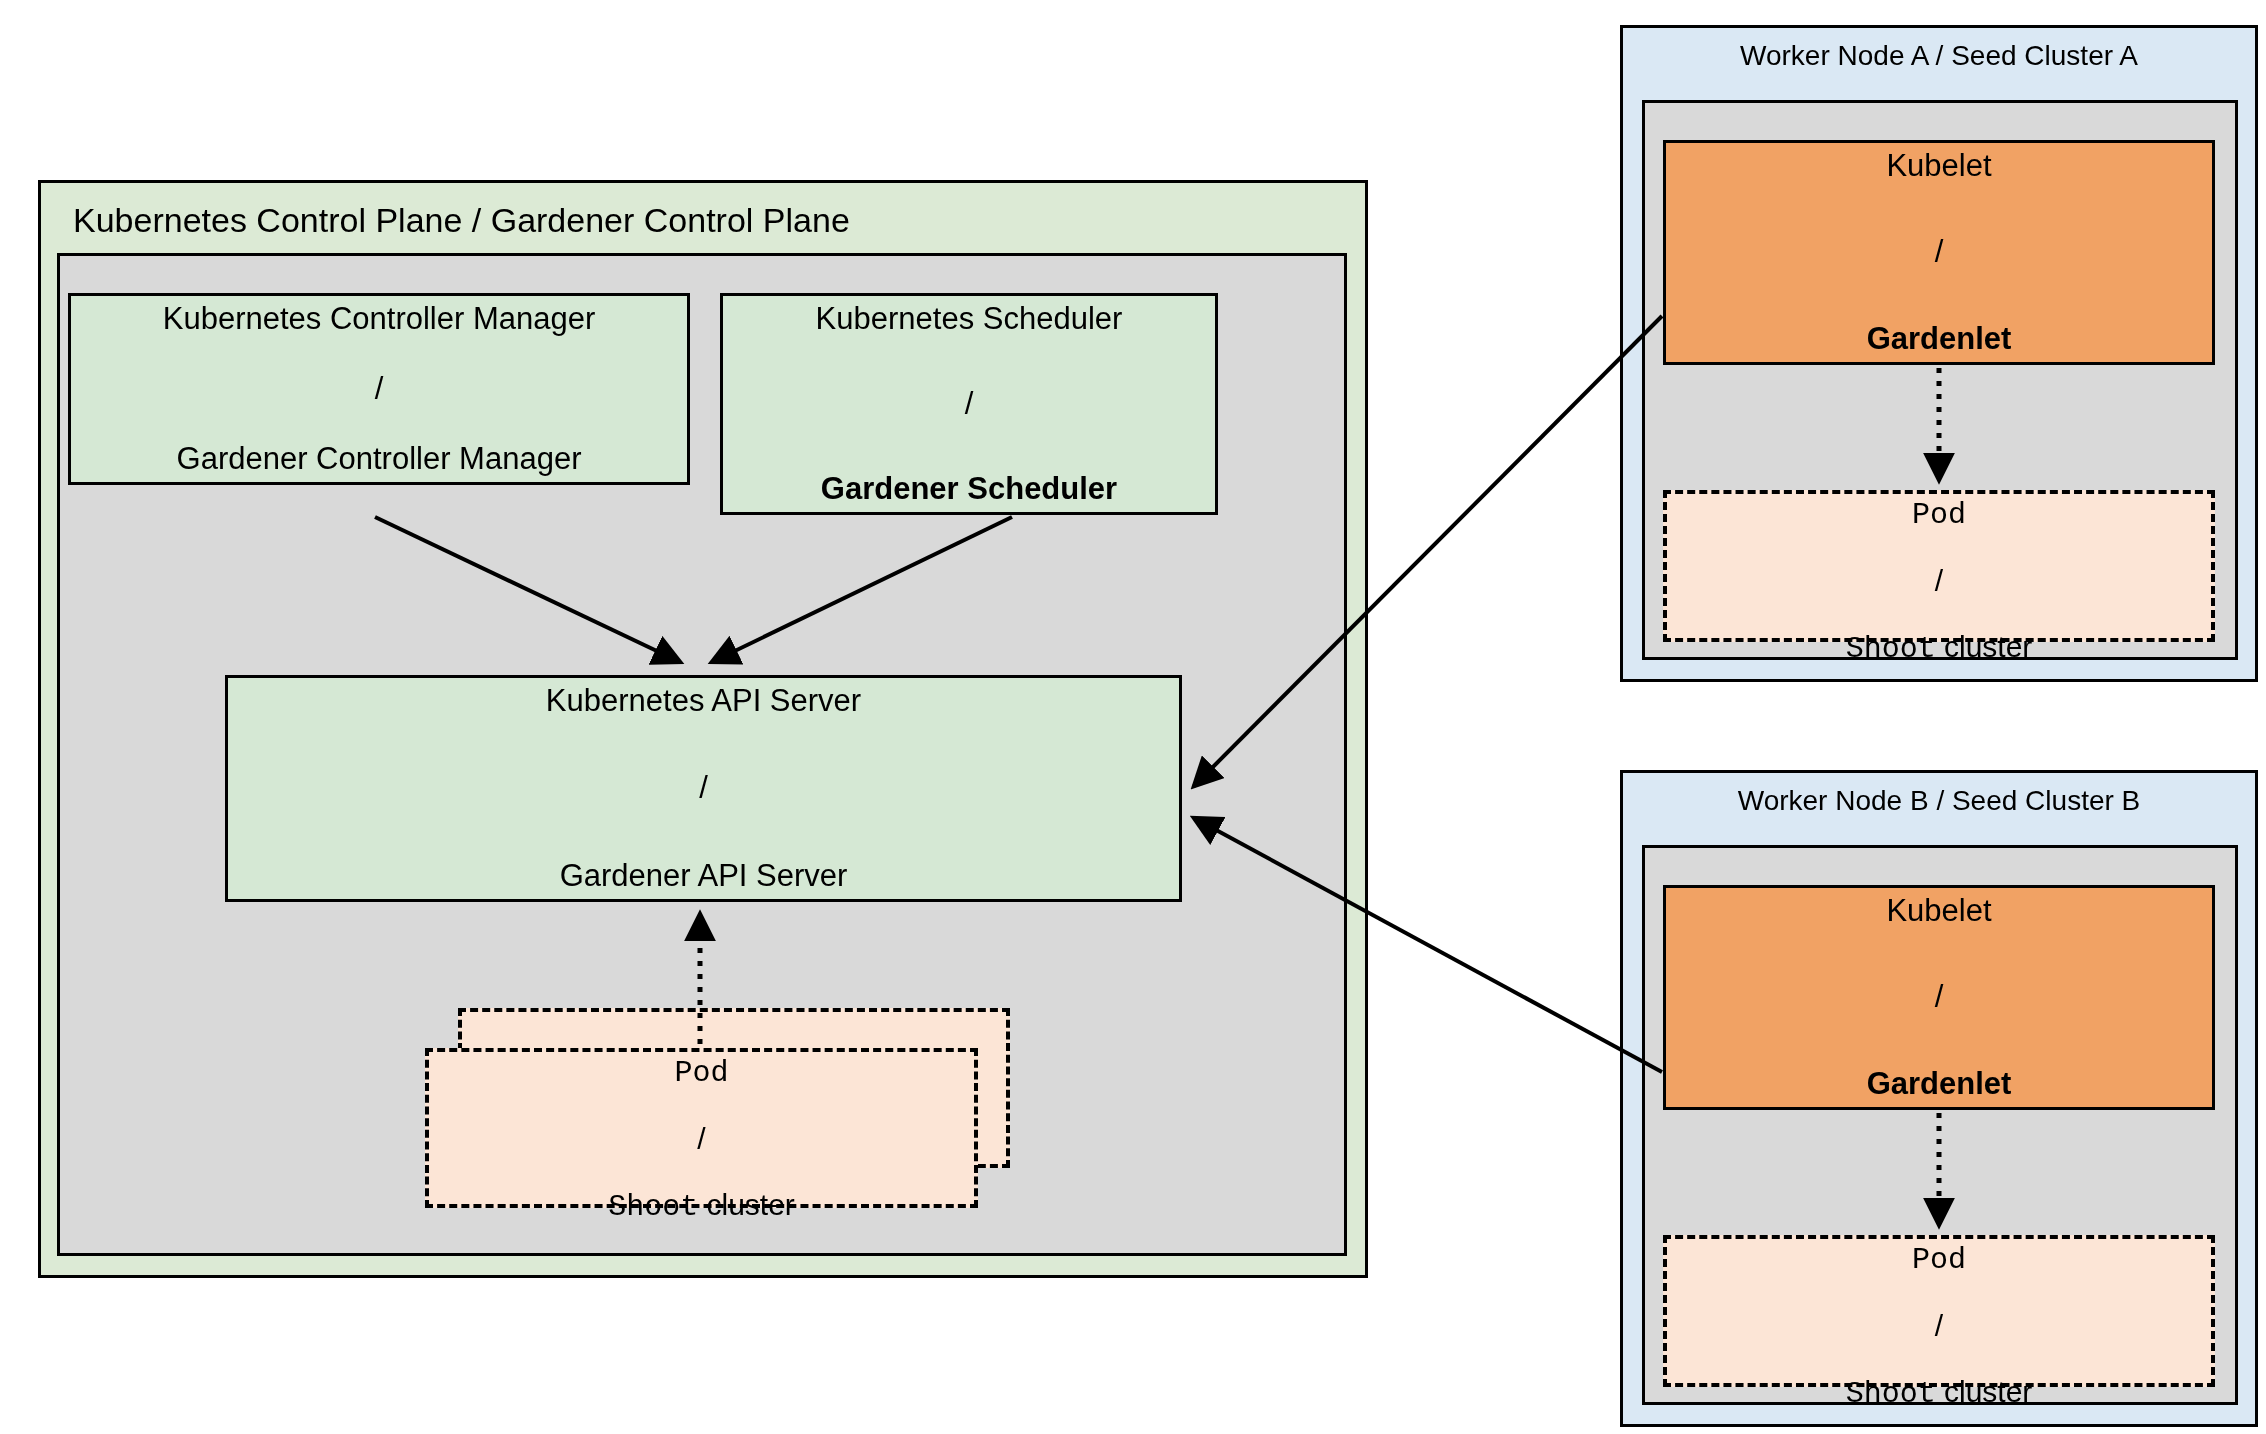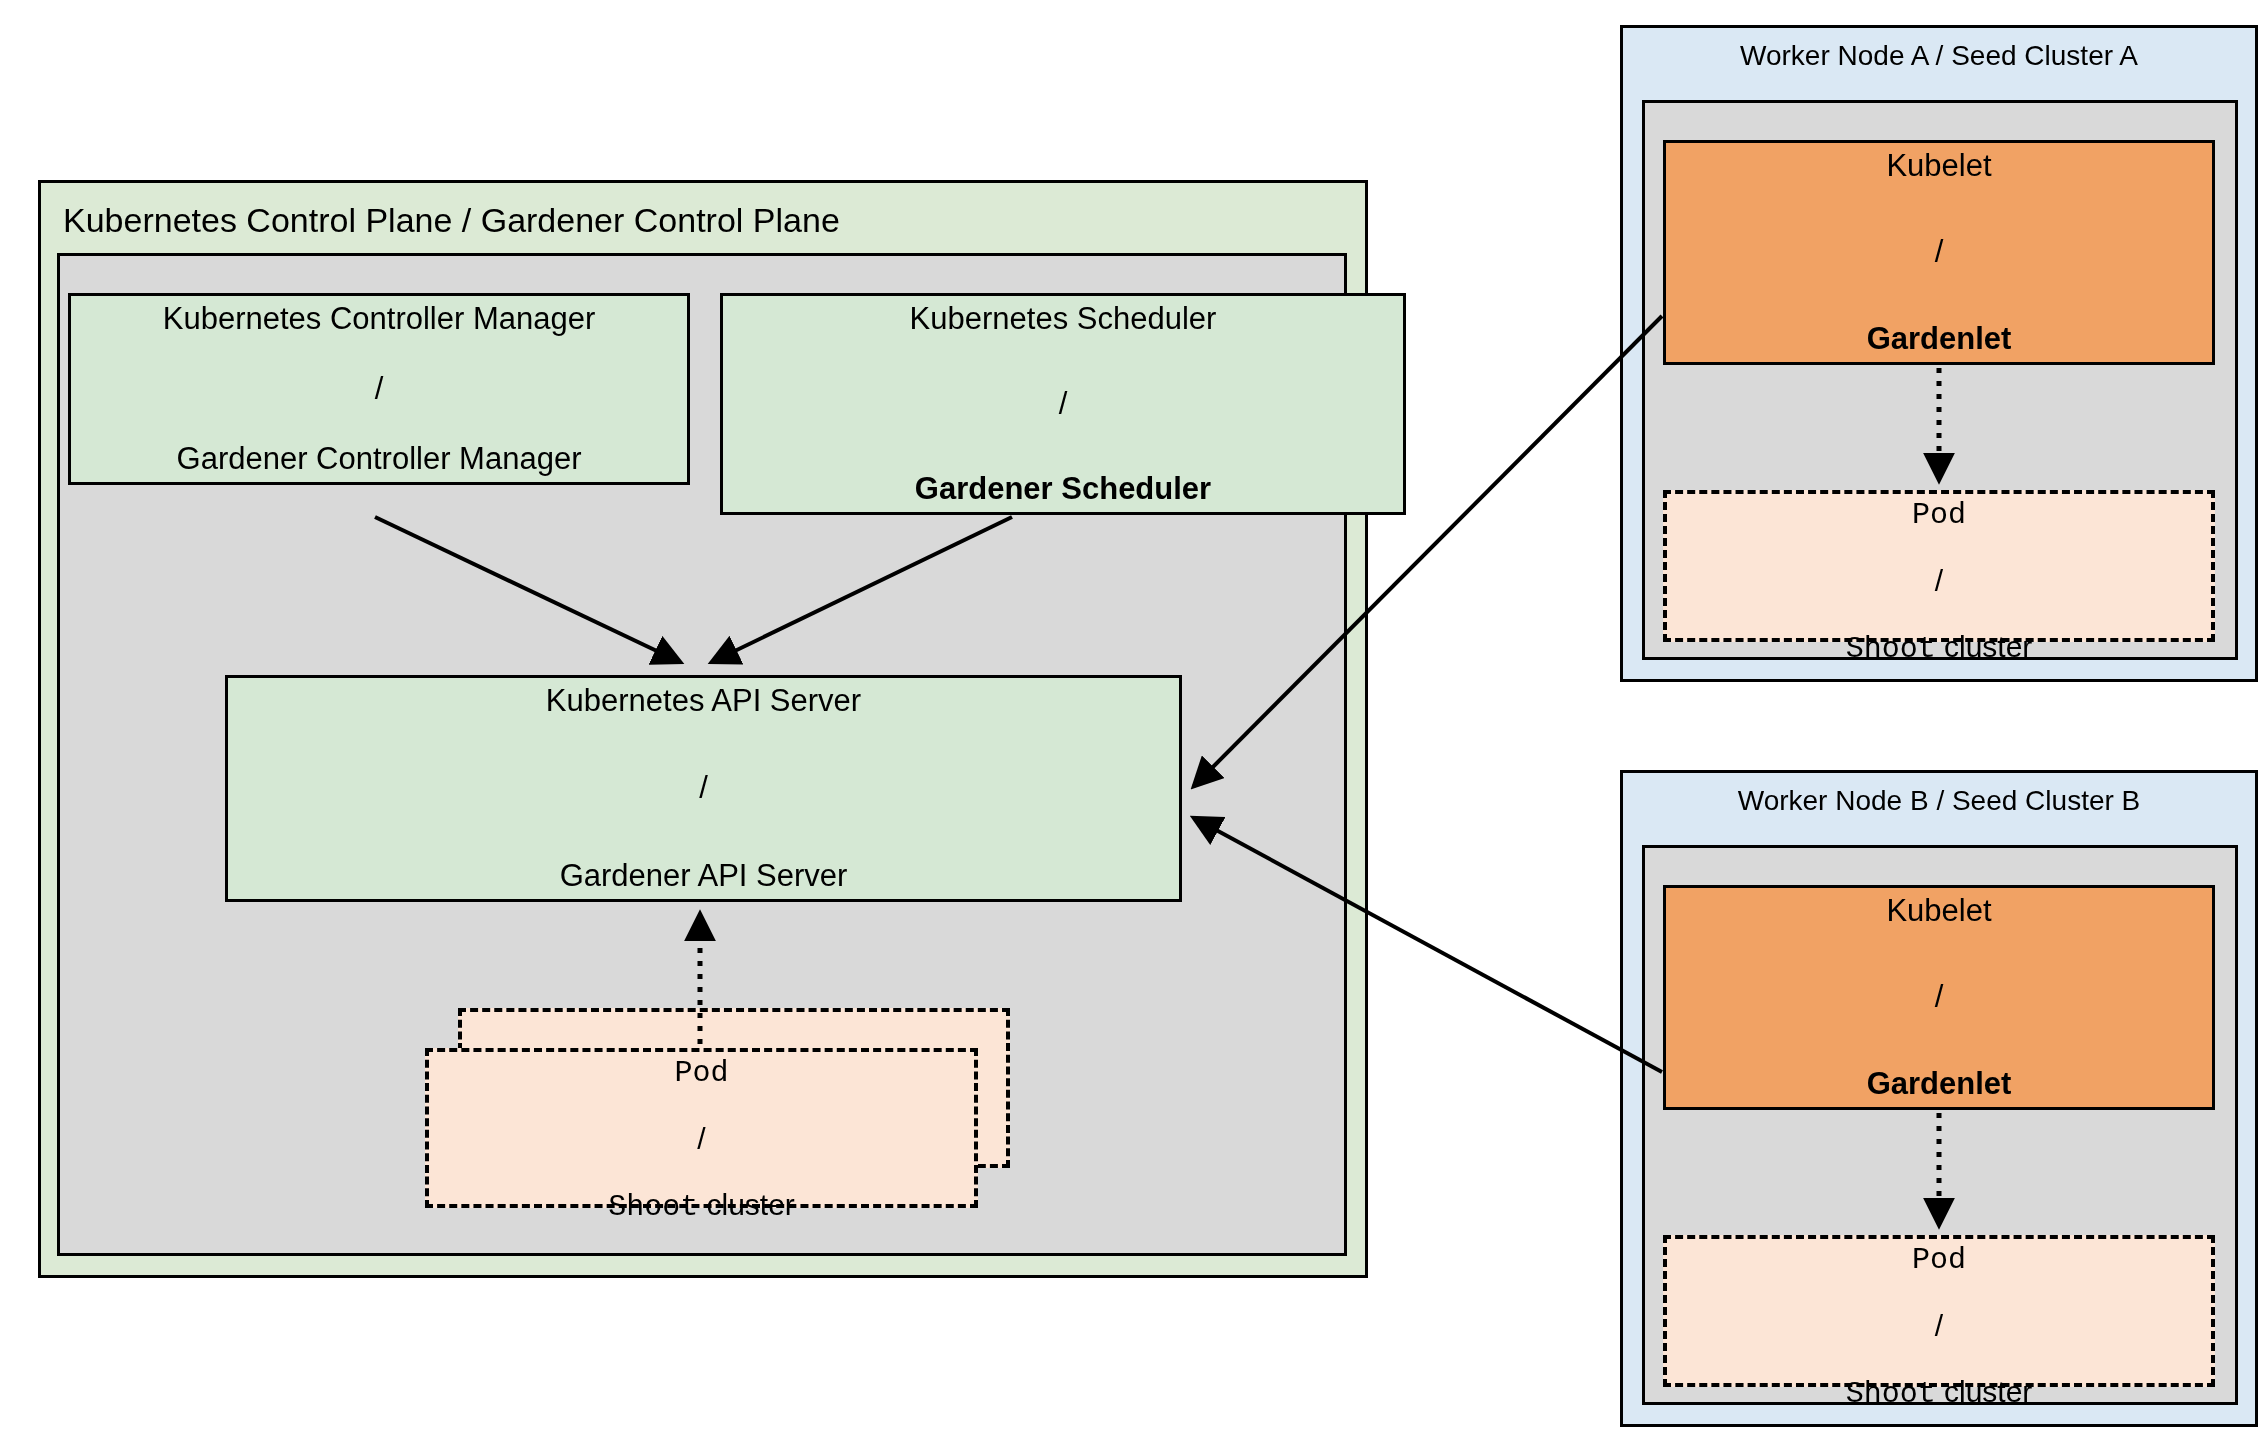--- a/index.html
+++ b/index.html
@@ -8,40 +8,40 @@
     position:relative;
     width:2266px; height:1434px;
     background:#ffffff;
     font-family:"Liberation Sans", sans-serif;
     color:#000;
     overflow:hidden;
   }
   .abs { position:absolute; }
   .outer-box { border:3px solid #000; }
   .cp-outer { left:38px; top:180px; width:1330px; height:1098px; background:#dcead5; }
-  .cp-title { padding:18px 0 0 22px; font-size:34px; white-space:nowrap; }
+  .cp-title { padding:18px 0 0 32px; font-size:34px; white-space:nowrap; }
   .cp-inner { left:57px; top:253px; width:1290px; height:1003px; background:#d9d9d9; border:3px solid #000; }
 
   .box {
     border:3px solid #000;
     display:flex; flex-direction:column;
     align-items:center; justify-content:space-between;
     text-align:center;
     font-size:31px; line-height:1.5;
   }
   .box .line { white-space:nowrap; }
   .green { background:#d5e8d4; }
   .orange { background:#f1a264; }
   .peach { background:#fce5d6; }
   .dashed { border:4px dashed #000; font-size:30px; line-height:1.4;gap:24px; }
   .bold { font-weight:bold; }
   .mono { font-family:"Liberation Mono","DejaVu Sans Mono",monospace; }
 
   .cm-box    { left:68px;   top:293px;  width:622px; height:192px; }
-  .sched-box { left:720px;  top:293px;  width:686px; height:222px; }
+  .sched-box { left:720px;  top:293px;  width:498px; height:222px; }
   .api-box   { left:225px;  top:675px;  width:957px; height:227px; }
   .pod-back  { left:458px;  top:1008px; width:552px; height:160px; }
   .pod-front { left:425px;  top:1048px; width:553px; height:160px; }
 
   .worker-outer { width:638px; height:657px; background:#dae8f4; border:3px solid #000; }
   .worker-a { left:1620px; top:25px; }
   .worker-b { left:1620px; top:770px; }
   .worker-title { padding-top:12px; text-align:center; font-size:28px; white-space:nowrap; }
   .worker-inner { width:596px; height:560px; background:#d9d9d9; border:3px solid #000; }
   .wa-inner { left:1642px; top:100px; }

